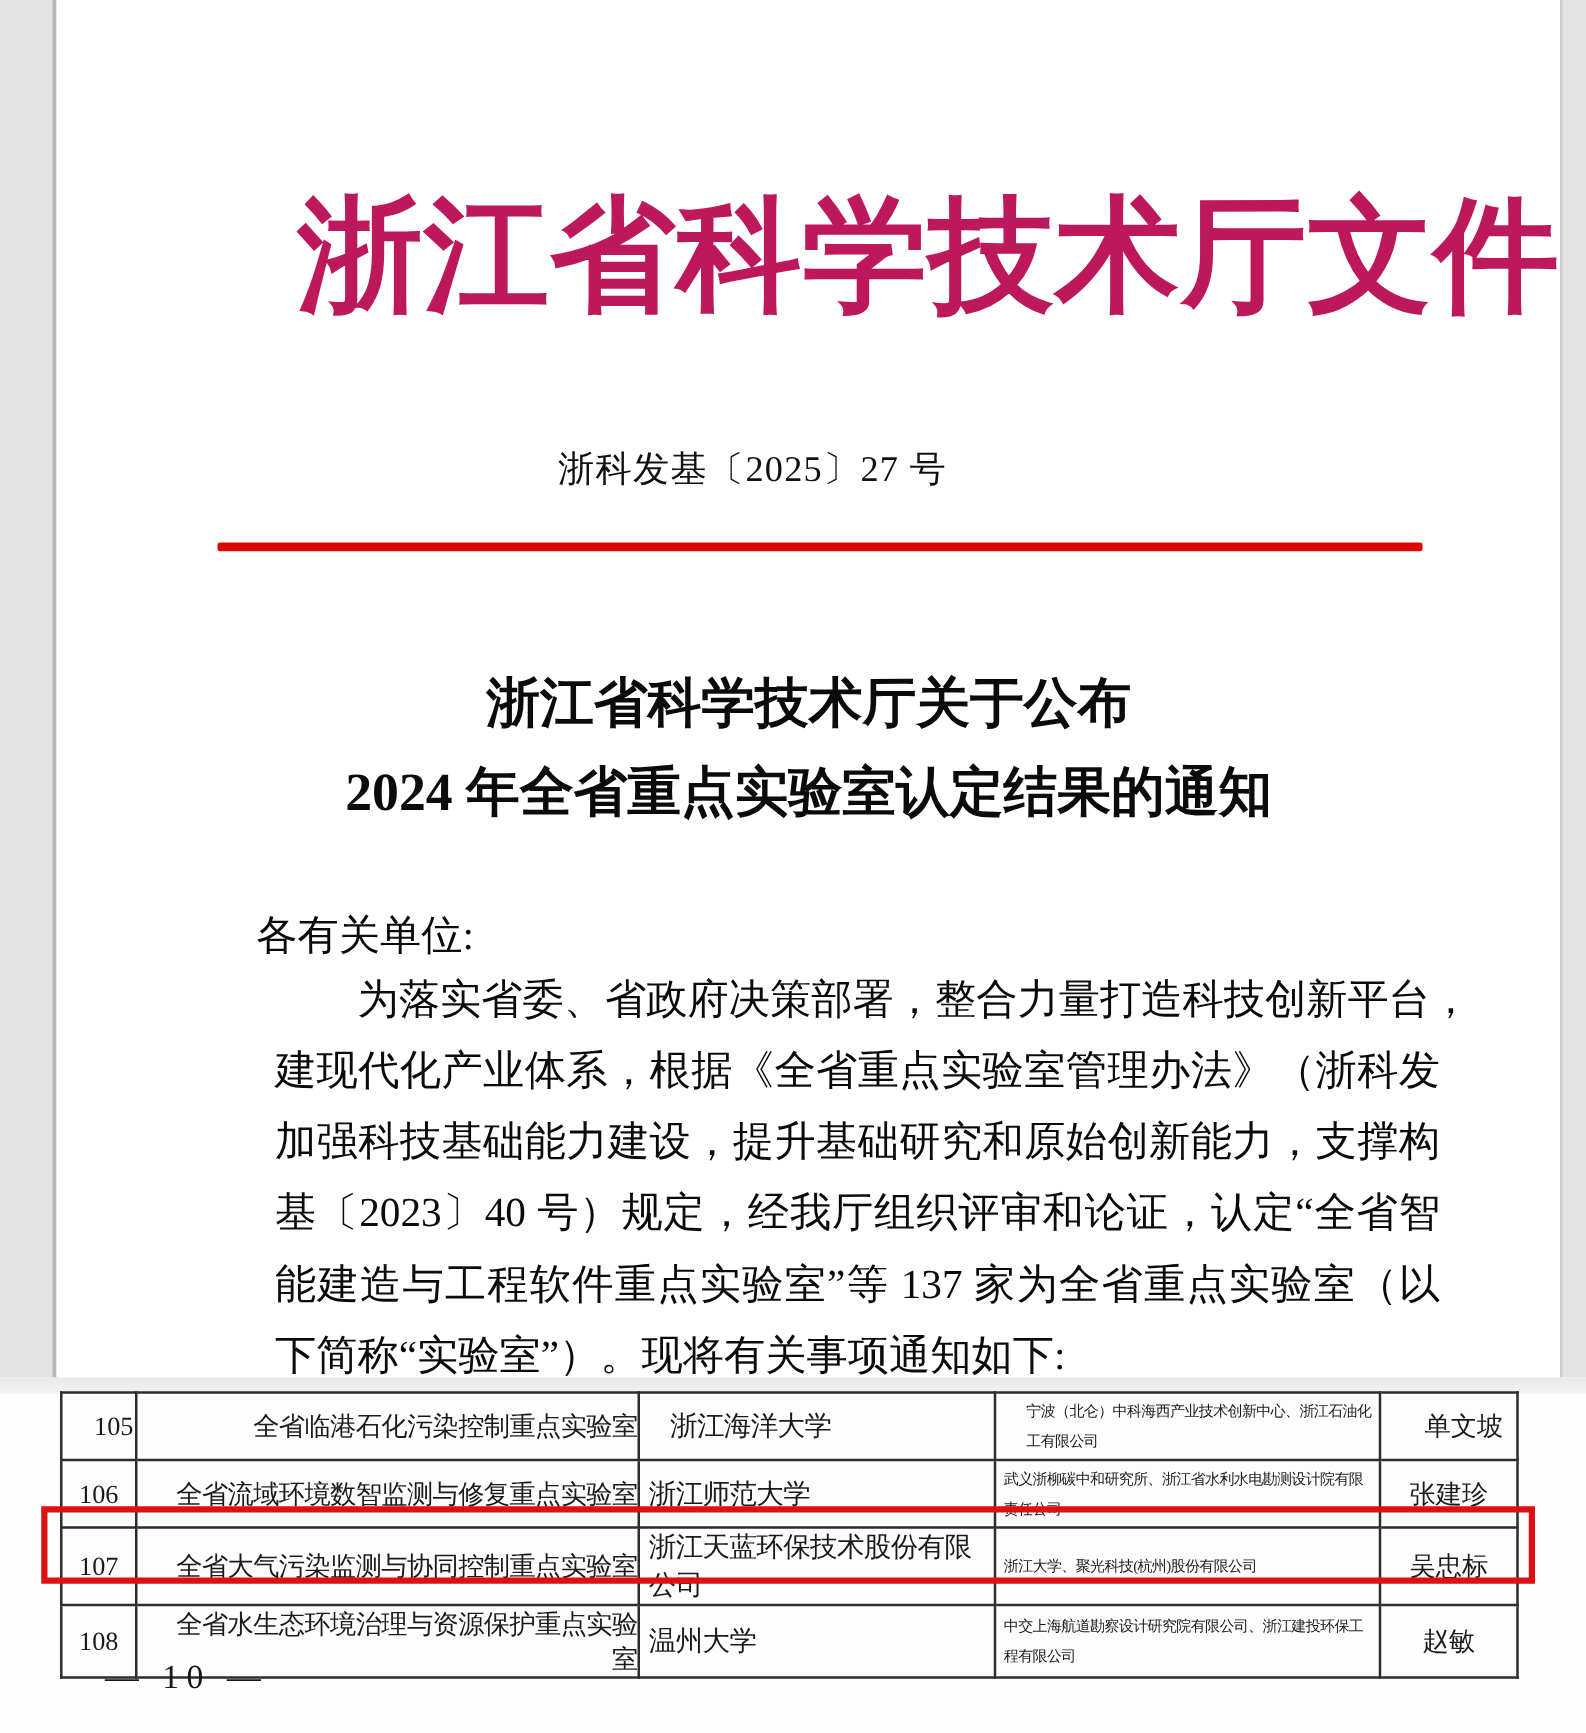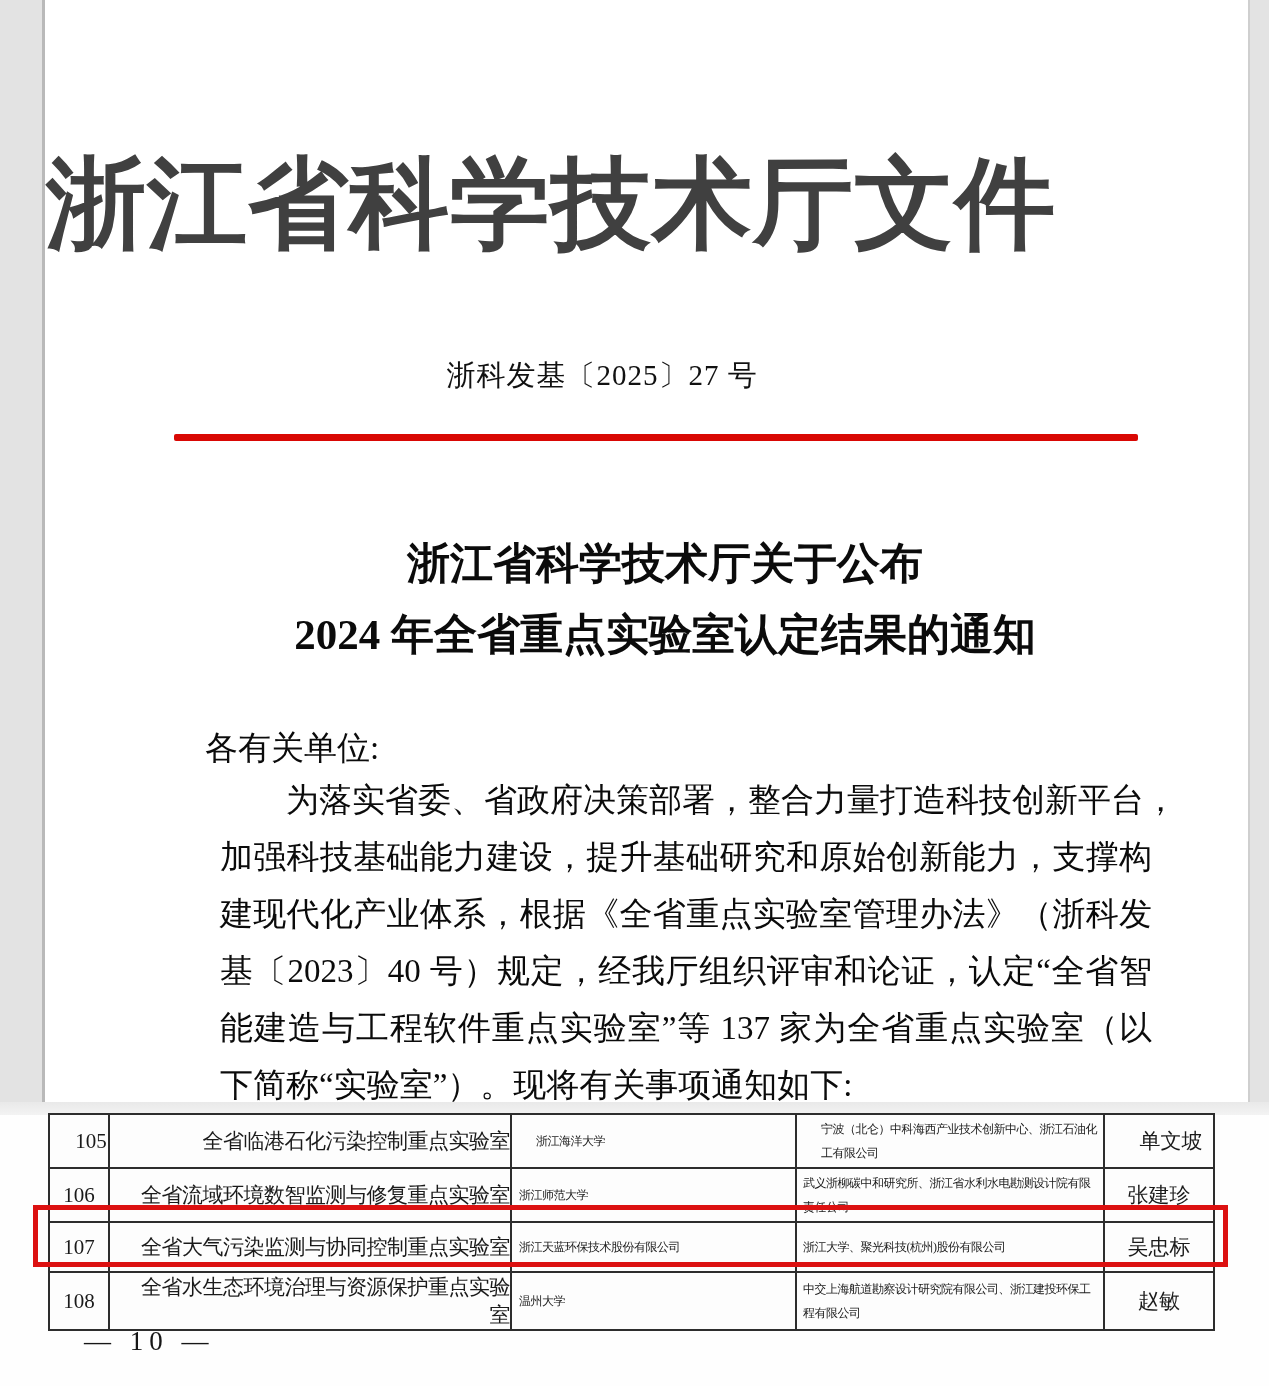--- a/index.html
+++ b/index.html
@@ -37,25 +37,25 @@
     left: 0; top: 1102px;
     width: 1269px; height: 13px;
     background: linear-gradient(#e9e9e9, #f3f3f3);
   }
 
   
   .red-title {
     position: absolute;
     left: 46px; top: 138px;
     width: 1202px;
-    text-align: left;
+    text-align: right;
     font-size: 100px;
     font-weight: bold;
     letter-spacing: 1px;
-    color: #404040;
+    color: #be185d;
     white-space: nowrap;
   }
   .doc-number {
     position: absolute;
     left: 46px; top: 356px;
     width: 1112px;
     text-align: center;
     font-size: 29px;
     color: #111;
     letter-spacing: 1px;
@@ -64,21 +64,21 @@
     position: absolute;
     left: 174px; top: 434px;
     width: 964px; height: 7px;
     background: #d90804;
     border-radius: 2px;
   }
 
   
   .notice-title {
     position: absolute;
-    left: 64px; top: 528px;
+    left: 46px; top: 528px;
     width: 1202px;
     text-align: center;
     font-weight: bold;
     font-size: 43px;
     line-height: 71px;
     color: #0b0b0b;
   }
 
   
   .salutation {
@@ -120,21 +120,21 @@
     overflow: hidden;
   }
   .col-id        { width: 60px; }
   .col-lab       { width: 402px; }
   .col-inst      { width: 285px; }
   .col-partner   { width: 308px; }
   .col-director  { width: 110px; }
 
   .result-table td.id       { text-align: center; font-size: 21px; }
   .result-table td.lab      { padding-left: 12px; font-size: 21px; letter-spacing: -0.5px; text-align: right; }
-  .result-table td.inst     { padding-left: 7px;  font-size: 12px; letter-spacing: -0.5px; }
+  .result-table td.inst     { padding-left: 7px;  font-size: 22px; letter-spacing: -0.5px; }
   .result-table td.partner  { padding: 2px 6px;   font-size: 12px; line-height: 24px; letter-spacing: -0.5px; }
   .result-table td.director { text-align: center; font-size: 21px; }
 
   .result-table tr.r0 td { height: 50px; padding-left: 24px; }
   .result-table tr.r1 td { height: 47px; }
   .result-table tr.r2 td { height: 50px; margin-left: 24px; }
   .result-table tr.r3 td { height: 48px; }
 
   .highlight-box {
     position: absolute;
@@ -171,22 +171,22 @@
 
   <div class="notice-title">
     <div>浙江省科学技术厅关于公布</div>
     <div>2024 年全省重点实验室认定结果的通知</div>
   </div>
 
   <div class="salutation">各有关单位:</div>
 
   <div class="body-text">
     <div class="line first">为落实省委、省政府决策部署，整合力量打造科技创新平台，</div>
+    <div class="line">建现代化产业体系，根据《全省重点实验室管理办法》（浙科发</div>
     <div class="line">加强科技基础能力建设，提升基础研究和原始创新能力，支撑构</div>
-    <div class="line">建现代化产业体系，根据《全省重点实验室管理办法》（浙科发</div>
     <div class="line">基〔2023〕40 号）规定，经我厅组织评审和论证，认定“全省智</div>
     <div class="line">能建造与工程软件重点实验室”等 137 家为全省重点实验室（以</div>
     <div class="line last">下简称“实验室”）。现将有关事项通知如下:</div>
   </div>
 
   <table class="result-table">
     <colgroup>
       <col class="col-id">
         <col class="col-lab">
         <col class="col-inst">

